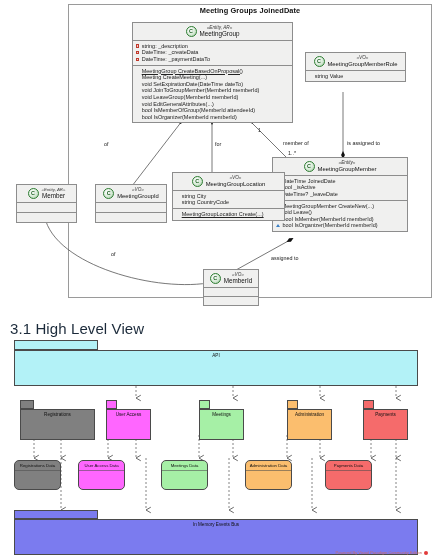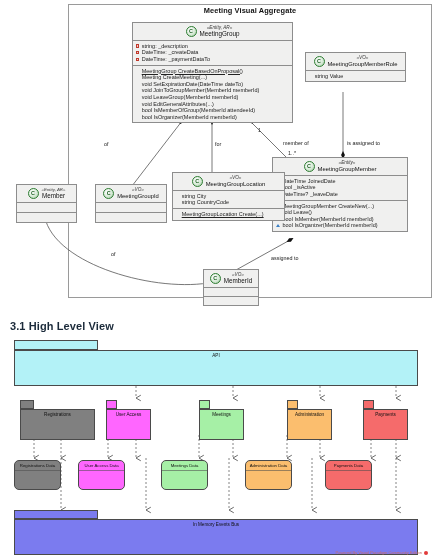--- a/index.html
+++ b/index.html
@@ -53,22 +53,22 @@
     background:radial-gradient(circle at 35% 32%, #ffffff 0%, #d7ead7 55%, #9ec79e 100%);
     display:flex;align-items:center;justify-content:center;
     font-size:5.4px;font-weight:bold;color:#1b5e20;flex:0 0 9px;
   }
 
   svg.edges{position:absolute;left:0;top:0;width:436px;height:310px;overflow:visible;}
   .elabel{position:absolute;font-size:5.4px;color:#222;white-space:nowrap;}
 
   
   .sec-head{
-    position:absolute;left:10px;top:320px;font-size:11px;color:#1b2a3a;
-    font-weight:bold;letter-spacing:.1px;
+    position:absolute;left:10px;top:320px;font-size:15px;color:#1b2a3a;
+    font-weight:normal;letter-spacing:.1px;
   }
 
   .pkg{position:absolute;box-sizing:border-box;}
   .pkg .tab{
     position:absolute;left:0;top:0;box-sizing:border-box;
     border:1px solid #4a4a4a;
   }
   .pkg .body{
     position:absolute;left:0;box-sizing:border-box;border:1px solid #4a4a4a;
   }
@@ -93,21 +93,21 @@
     white-space:nowrap;display:flex;align-items:center;gap:2px;
   }
   .wm-dot{width:4px;height:4px;border-radius:50%;background:#e23b3b;display:inline-block;}
 </style>
 </head>
 <body>
 
 <div class="root">
 
   <div class="uml-frame"></div>
-  <div class="uml-title">Meeting Visual Aggregate</div>
+  <div class="uml-title">Meeting Groups JoinedDate</div>
 
   <svg class="edges">
     <defs>
       <marker id="fdiamond" markerWidth="10" markerHeight="10" refX="5" refY="3" orient="auto">
         <path d="M0,3 L5,0.6 L10,3 L5,5.4 Z" fill="#111"></path>
       </marker>
       <marker id="arrowfull" markerWidth="8" markerHeight="8" refX="6" refY="3" orient="auto">
         <path d="M0,0 L6,3 L0,6 Z" fill="#111"></path>
       </marker>
     </defs>

